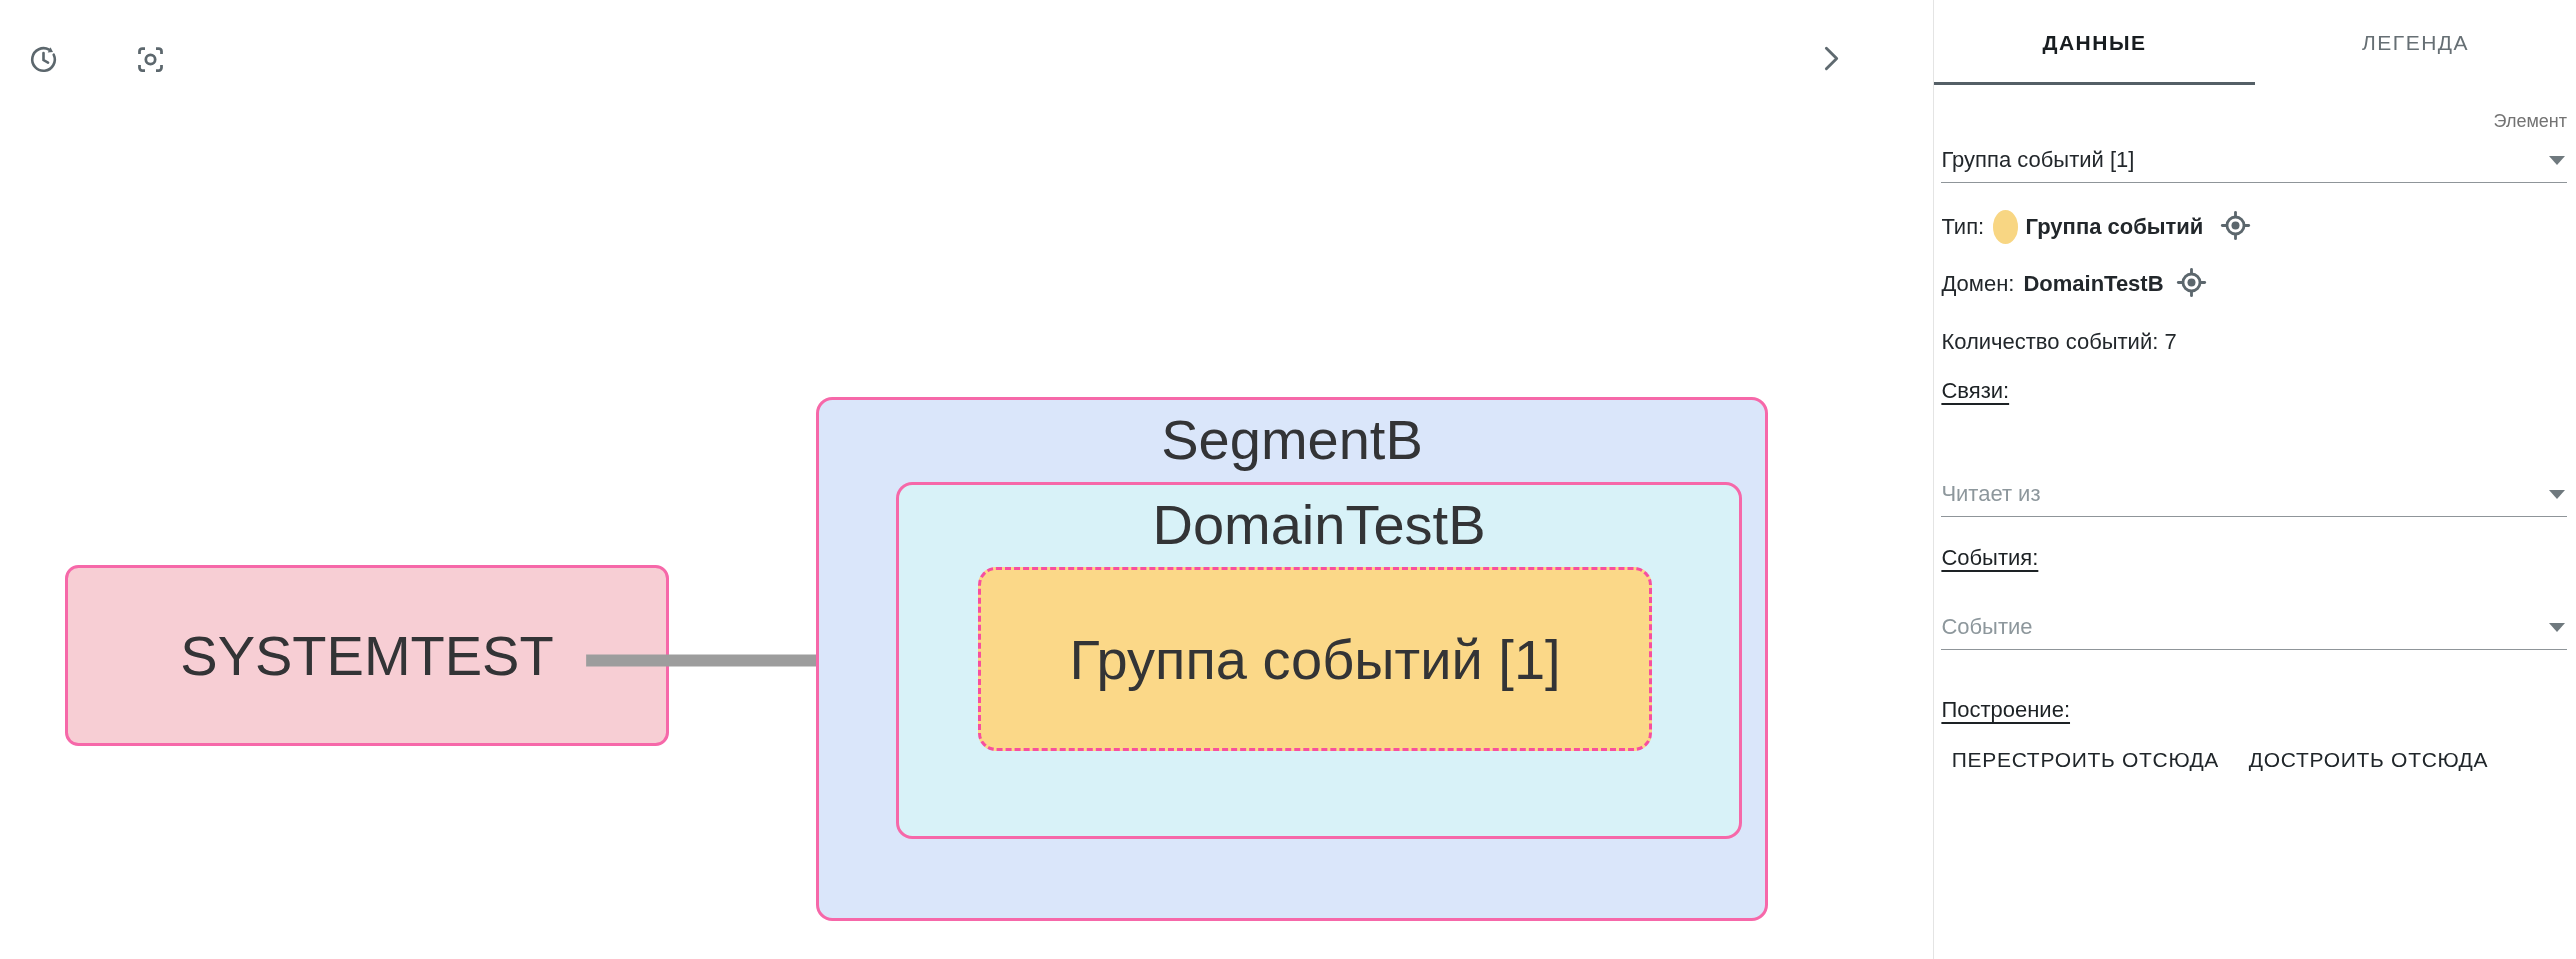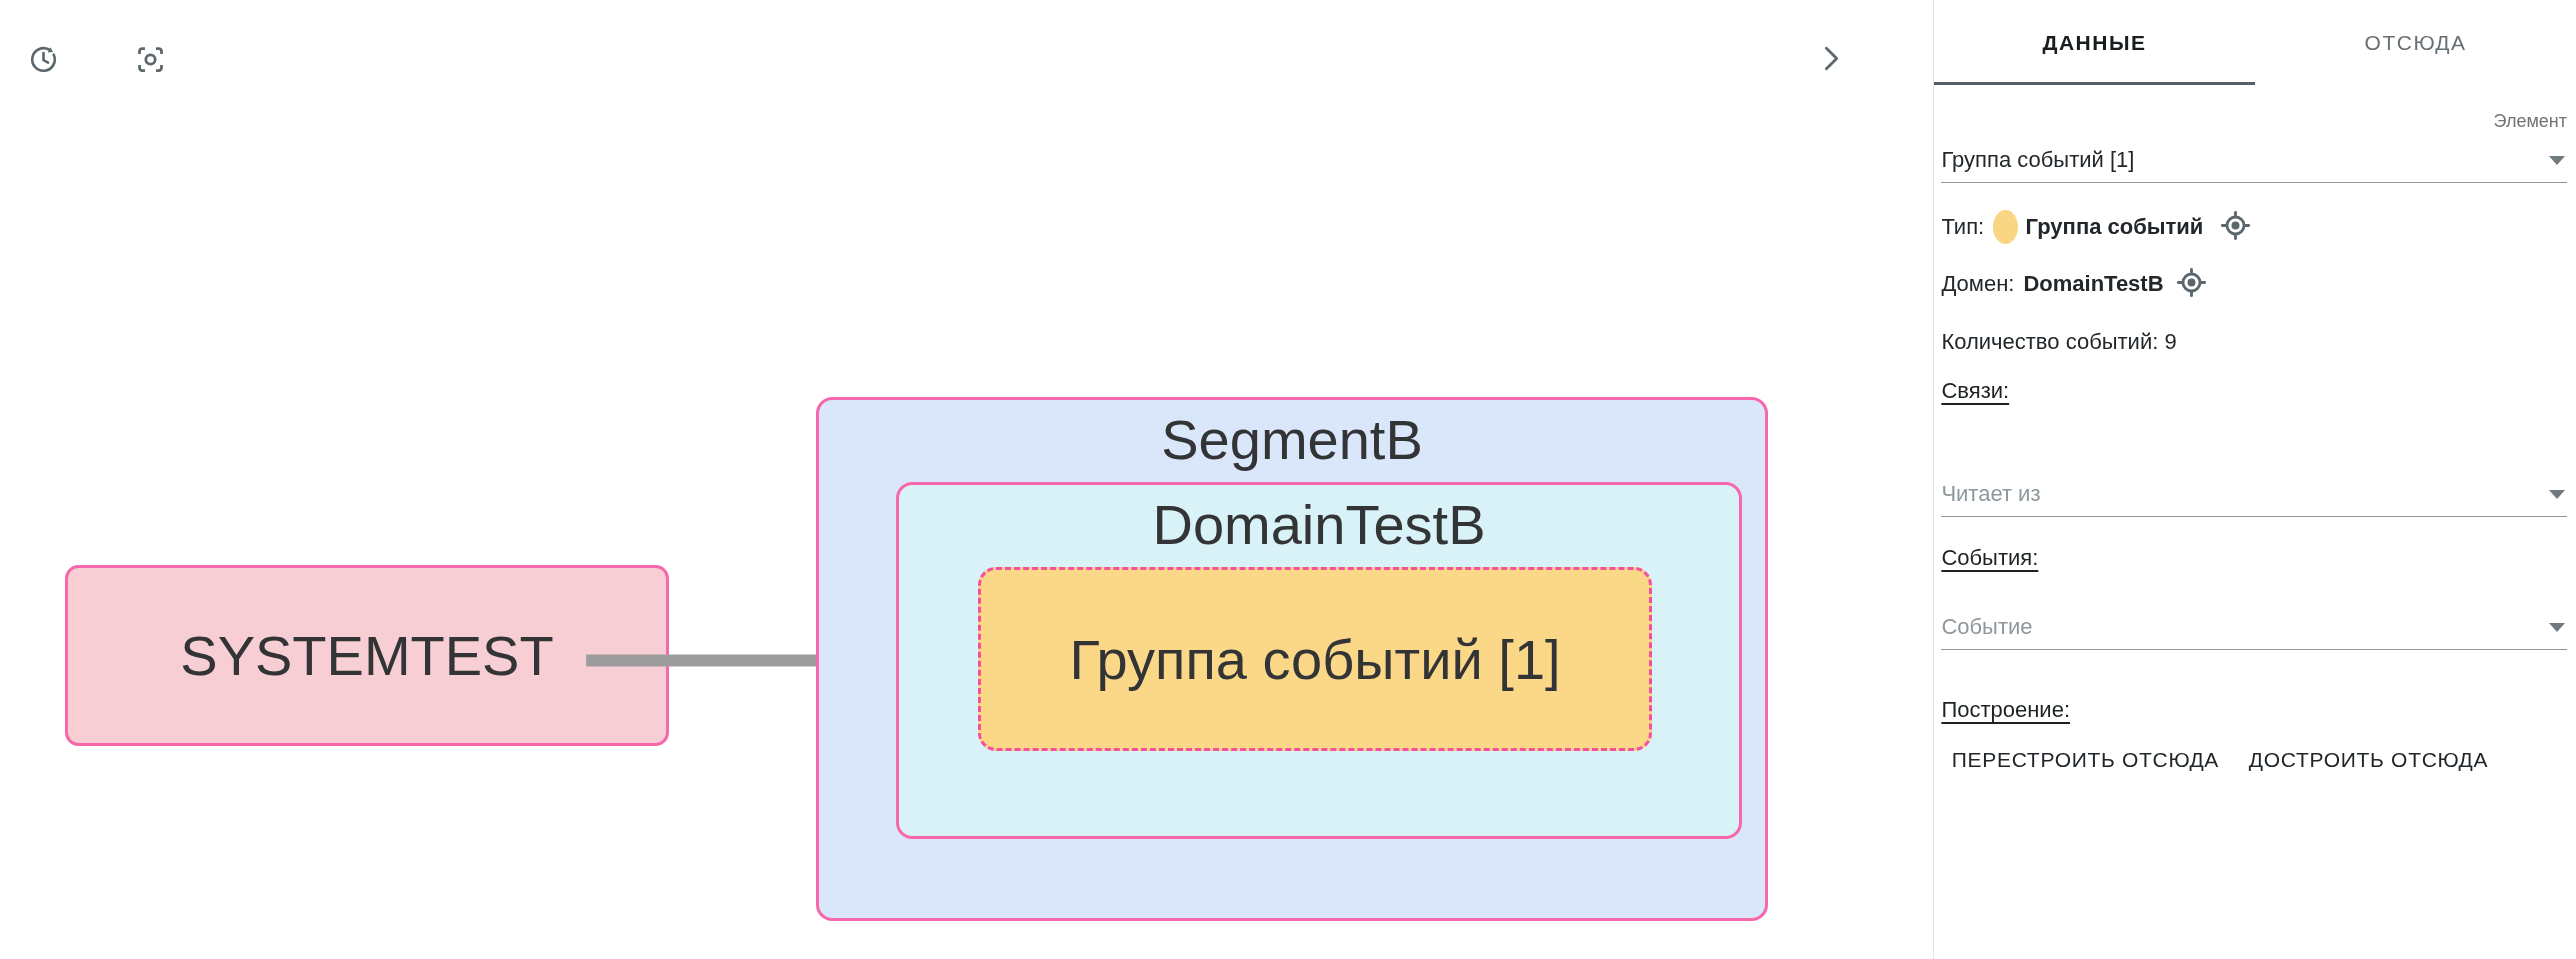--- a/index.html
+++ b/index.html
@@ -134,21 +134,21 @@
         <span>Группа событий [1]</span>
       </div>
     </div>
   </div>
 </div>
 
 <div class="sidebar">
 
   <div class="tabbar">
     <button class="tab active">ДАННЫЕ</button>
-    <button class="tab inactive">ОТСЮДА</button>
+    <button class="tab inactive">ЛЕГЕНДА</button>
     <div class="tab-indicator"></div>
   </div>
 
   <div class="sb sb-caption">Элемент</div>
 
   <div class="sb sb-select sel-element">
     <div class="val">Группа событий [1]</div>
     <div class="dd-arrow"></div>
   </div>
 
@@ -185,21 +185,21 @@
             <line x1="12" y1="19.4" x2="12" y2="22.2"></line>
             <line x1="1.8" y1="12" x2="4.6" y2="12"></line>
             <line x1="19.4" y1="12" x2="22.2" y2="12"></line>
           </g>
           <circle cx="12" cy="12" r="3.1" fill="#5c676d"></circle>
         </svg>
       </span>
     </button>
   </div>
 
-  <div class="sb sb-row row-count">Количество событий: 9</div>
+  <div class="sb sb-row row-count">Количество событий: 7</div>
 
   <div class="sb sb-heading h-links">Связи:</div>
 
   <div class="sb sb-select sel-reads">
     <div class="val placeholder">Читает из</div>
     <div class="dd-arrow"></div>
   </div>
 
   <div class="sb sb-heading h-events">События:</div>
 

